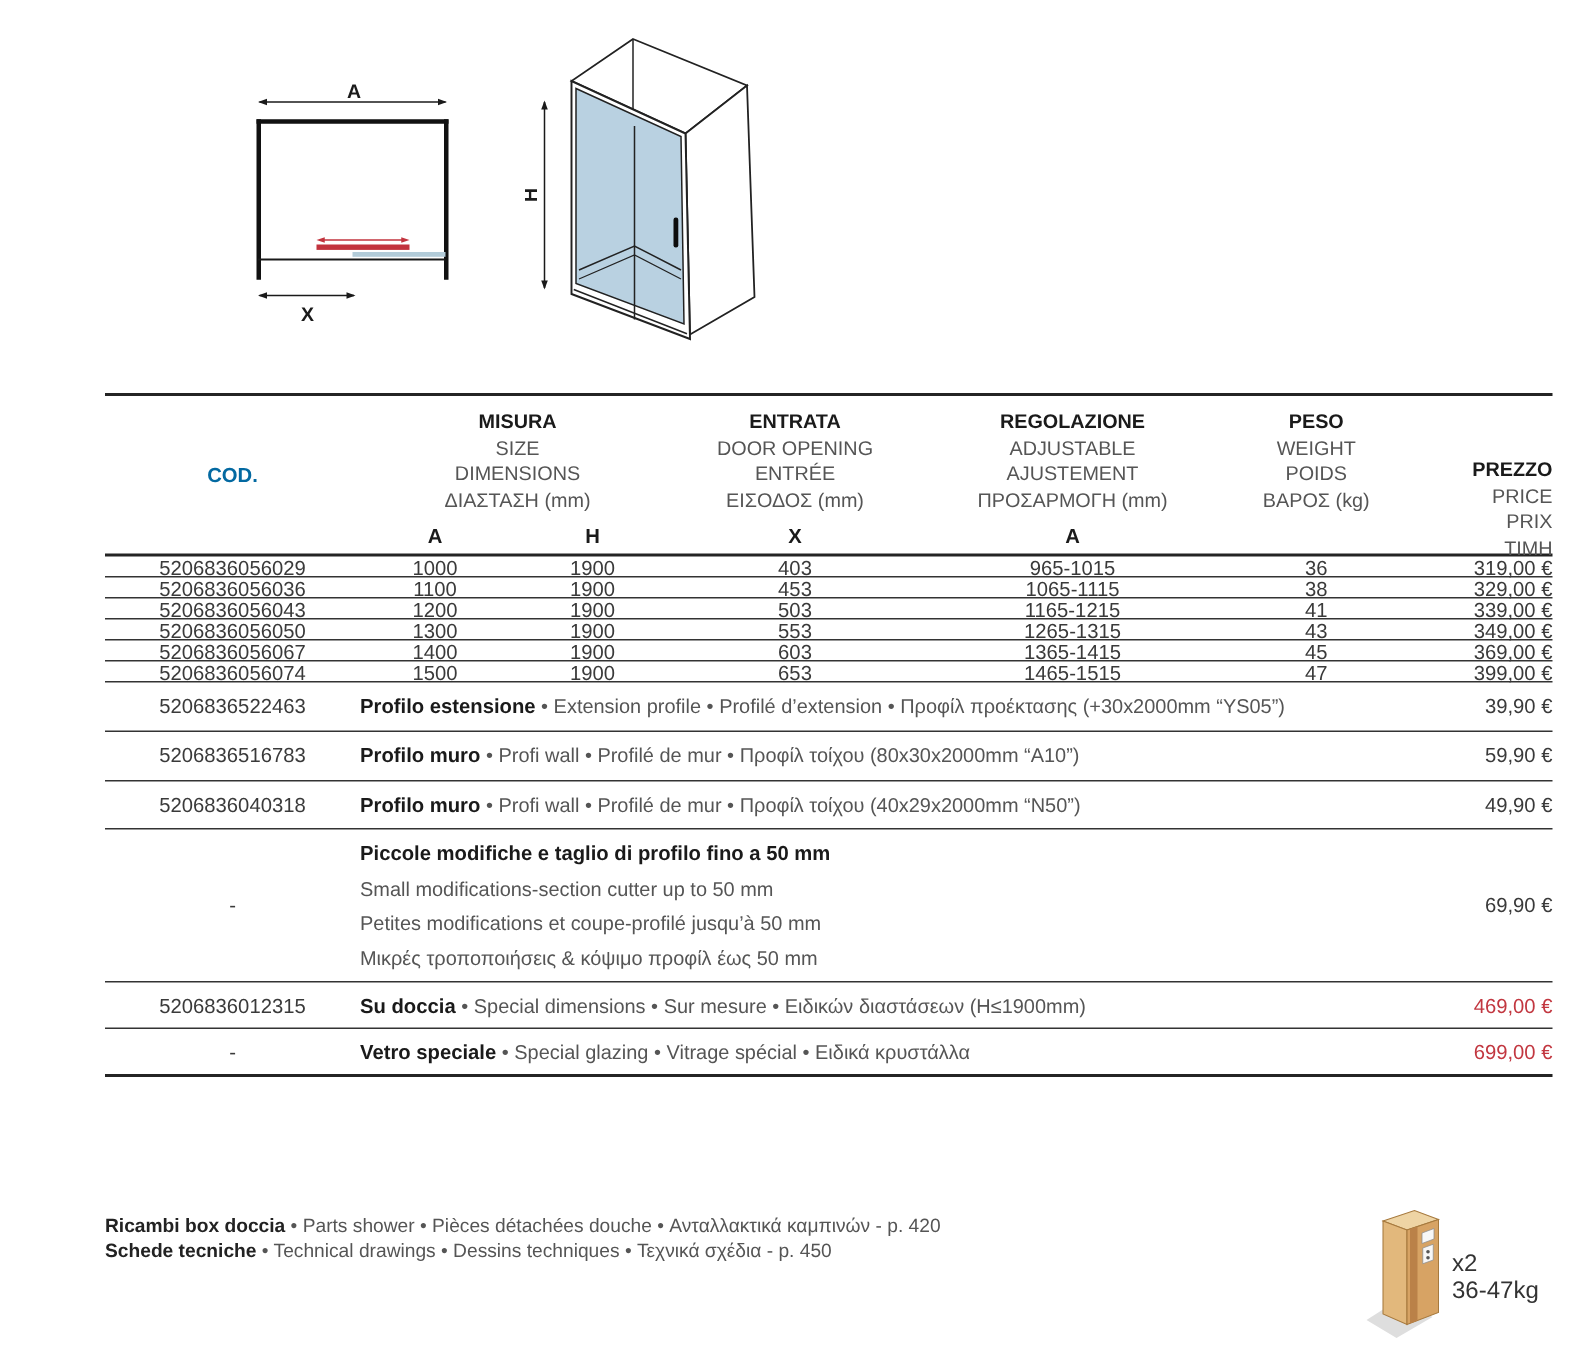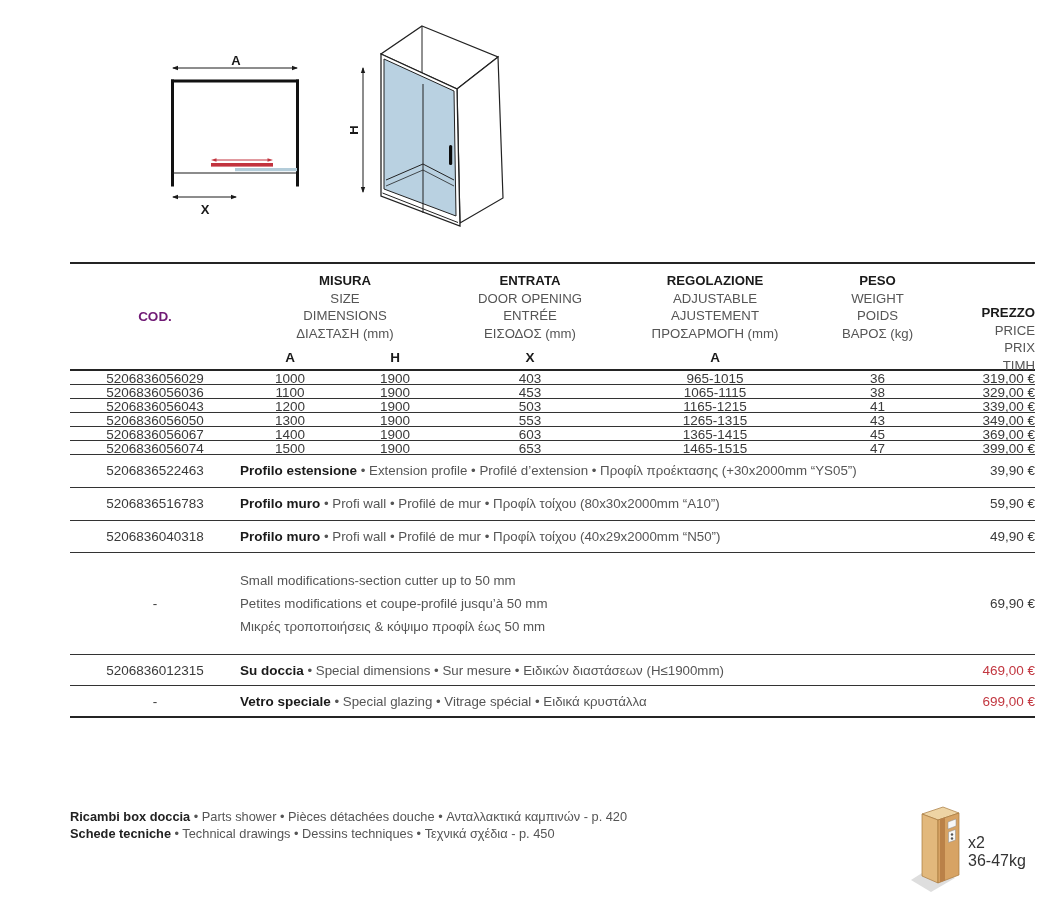--- a/index.html
+++ b/index.html
@@ -21,21 +21,21 @@
   .iso-svg{position:absolute;left:350px;top:12px;}
   .dim-label{font-family:"Liberation Sans",sans-serif;font-size:13px;font-weight:bold;fill:var(--txt-dark);}
 
   
   .spec-table{position:absolute;left:70px;top:262px;width:965px;}
   .thead{position:relative;height:109px;border-top:2px solid var(--line-dark);border-bottom:2px solid var(--line-dark);}
   .hgrid{display:grid;grid-template-columns:170px 210px 160px 210px 115px 100px;padding-top:8px;}
   .hcell{text-align:center;font-size:13.2px;line-height:17.5px;color:var(--txt-gray);}
   .hcell .t{font-weight:bold;color:var(--txt-dark);}
   .hcell.codcell{display:flex;align-items:flex-start;justify-content:center;padding-top:36px;
-    font-weight:bold;color:#701a75;font-size:13.5px;}
+    font-weight:bold;color:#0369a1;font-size:13.5px;}
   .hcell.rightcell{text-align:right;margin-top:32px;}
   .hsub{position:absolute;bottom:1px;left:0;right:0;height:21px;line-height:21px;
     display:grid;grid-template-columns:170px 100px 110px 160px 210px 115px 100px;
     font-weight:bold;color:var(--txt-dark);font-size:13.5px;text-align:center;}
   .row{display:grid;grid-template-columns:170px 100px 110px 160px 210px 115px 100px;
     height:14px;border-bottom:1px solid var(--line-row);align-items:center;
     font-size:13.5px;color:var(--txt-data);text-align:center;}
   .row .price{text-align:right;}
   .xrow{display:grid;grid-template-columns:170px 695px 100px;height:32.8px;
     border-bottom:1px solid var(--line-row);align-items:center;font-size:13.5px;color:var(--txt-data);}
@@ -229,20 +229,21 @@
     </div>
     <div class="xrow">
       <div class="cod">5206836040318</div>
       <div class="desc"><b>Profilo muro</b><span> • Profi wall • Profilé de mur • Προφίλ τοίχου (40x29x2000mm “N50”)</span></div>
       <div class="price">49,90 €</div>
     </div>
 
     <div class="modrow">
       <div class="cod">-</div>
       <div class="desc">
+        <div><b>Piccole modifiche e taglio di profilo fino a 50 mm</b></div>
         <div>Small modifications-section cutter up to 50 mm</div>
         <div>Petites modifications et coupe-profilé jusqu’à 50 mm</div>
         <div>Μικρές τροποποιήσεις &amp; κόψιμο προφίλ έως 50 mm</div>
       </div>
       <div class="price">69,90 €</div>
     </div>
 
     <div class="srow">
       <div class="cod">5206836012315</div>
       <div class="desc"><b>Su doccia</b><span> • Special dimensions • Sur mesure • Ειδικών διαστάσεων (H≤1900mm)</span></div>

